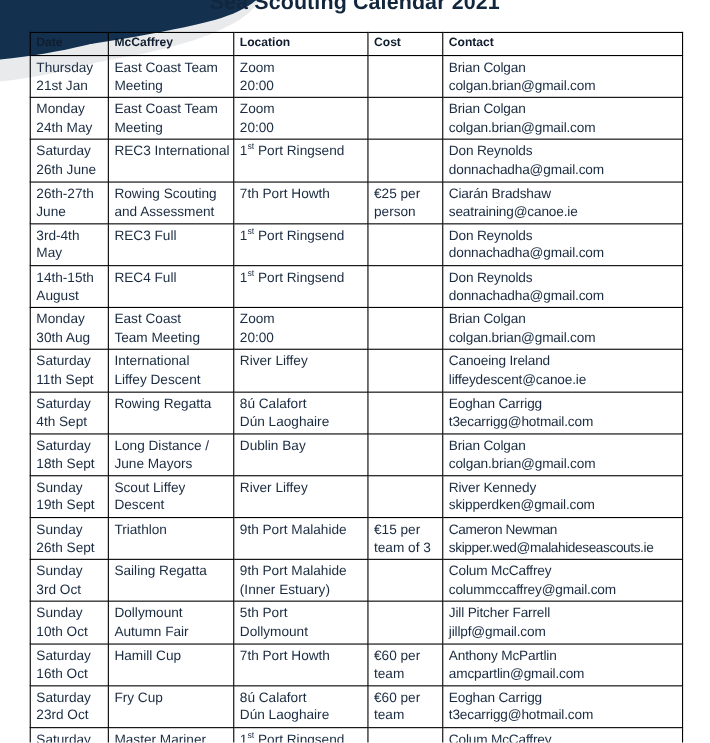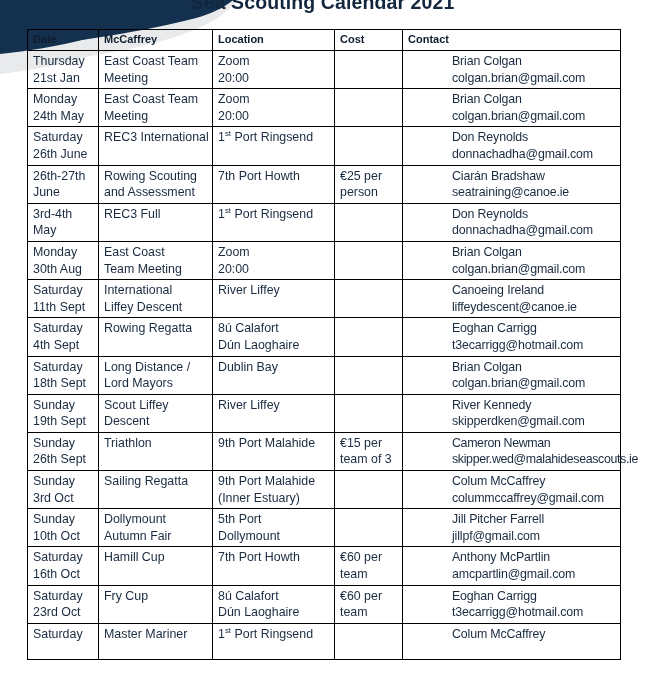--- a/index.html
+++ b/index.html
@@ -89,21 +89,21 @@
   col.c-cost     { width: 68px; }
   col.c-contact  { width: 218px; }
 
   .cell-line { display: block; white-space: nowrap; }
   sup.ord {
     font-size: 0.64em;
     vertical-align: super;
     line-height: 0;
     text-align: right;
   }
-  td.contact .cell-line { letter-spacing: -0.15px; margin-left: 44px; }
+  td.contact .cell-line { letter-spacing: -0.15px; }
   td.tight .cell-line { letter-spacing: -0.35px; }
 </style>
 </head>
 <body>
 
 <svg id="brush-banner" viewBox="0 0 300 110" preserveAspectRatio="none" aria-hidden="true">
   <path d="M0 8 L238 8 C230 30 190 46 150 56 C110 66 60 74 0 78 Z" fill="#e9eaec"></path>
   <path d="M0 -20 L250 -20 C246 6 230 20 196 30 C150 42 80 54 0 62 Z" fill="#13314f"></path>
   <path d="M0 56 C40 52 92 44 128 36 C104 48 58 60 0 66 Z" fill="#13314f"></path>
   <path d="M0 72 C52 68 104 58 148 46 C112 64 56 80 0 86 Z" fill="#e9eaec"></path>
@@ -218,20 +218,37 @@
             <span class="cell-line">1<sup class="ord">st</sup> Port Ringsend</span>
           </td>
           <td></td>
           <td class="contact">
             <span class="cell-line">Don Reynolds</span>
             <span class="cell-line">donnachadha@gmail.com</span>
           </td>
         </tr>
         <tr>
           <td>
+            <span class="cell-line">14th-15th</span>
+            <span class="cell-line">August</span>
+          </td>
+          <td>
+            <span class="cell-line">REC4 Full</span>
+          </td>
+          <td>
+            <span class="cell-line">1<sup class="ord">st</sup> Port Ringsend</span>
+          </td>
+          <td></td>
+          <td class="contact">
+            <span class="cell-line">Don Reynolds</span>
+            <span class="cell-line">donnachadha@gmail.com</span>
+          </td>
+        </tr>
+        <tr>
+          <td>
             <span class="cell-line">Monday</span>
             <span class="cell-line">30th Aug</span>
           </td>
           <td>
             <span class="cell-line">East Coast</span>
             <span class="cell-line">Team Meeting</span>
           </td>
           <td>
             <span class="cell-line">Zoom</span>
             <span class="cell-line">20:00</span>
@@ -278,21 +295,21 @@
             <span class="cell-line">t3ecarrigg@hotmail.com</span>
           </td>
         </tr>
         <tr>
           <td>
             <span class="cell-line">Saturday</span>
             <span class="cell-line">18th Sept</span>
           </td>
           <td>
             <span class="cell-line">Long Distance /</span>
-            <span class="cell-line">Lord Mayors</span>
+            <span class="cell-line">June Mayors</span>
           </td>
           <td>
             <span class="cell-line">Dublin Bay</span>
           </td>
           <td></td>
           <td class="contact">
             <span class="cell-line">Brian Colgan</span>
             <span class="cell-line">colgan.brian@gmail.com</span>
           </td>
         </tr>

